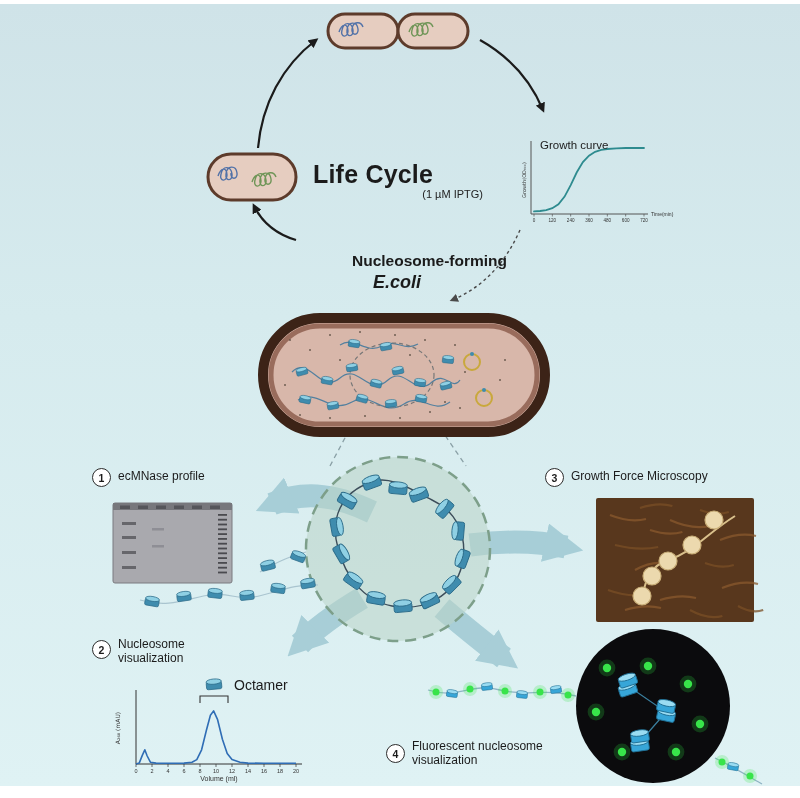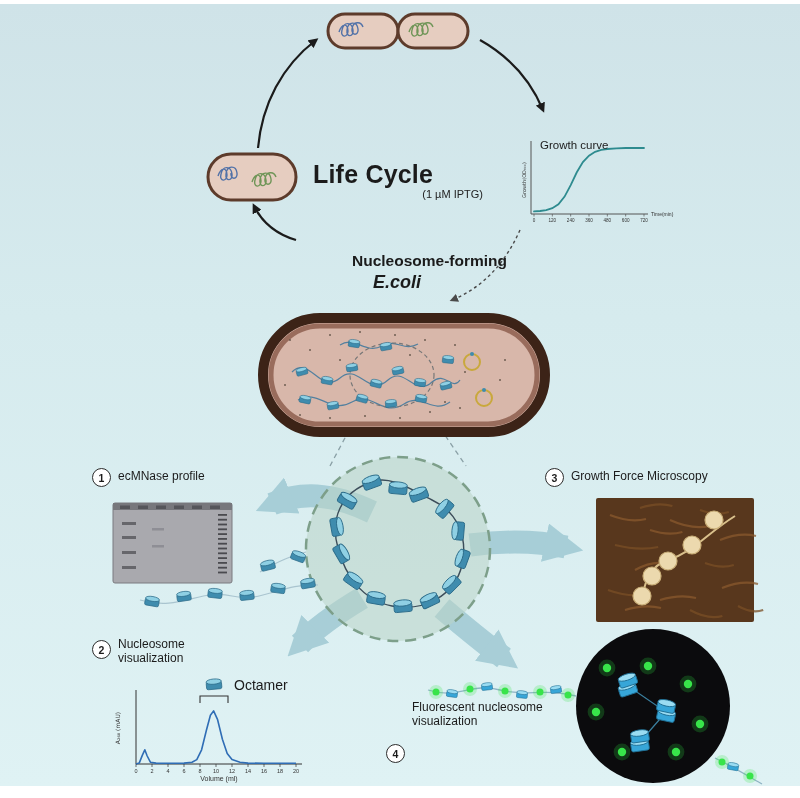--- a/index.html
+++ b/index.html
@@ -490,16 +490,16 @@
   <div class="badge" style="left:92px;top:468px">1</div>
   <div class="lbl step" style="left:118px;top:470px">ecMNase profile</div>
 
   <div class="badge" style="left:92px;top:640px">2</div>
   <div class="lbl step" style="left:118px;top:638px;width:82px">Nucleosome visualization</div>
 
   <div class="badge" style="left:545px;top:468px">3</div>
   <div class="lbl step" style="left:571px;top:470px">Growth Force Microscopy</div>
 
   <div class="badge" style="left:386px;top:744px">4</div>
-  <div class="lbl step" style="left:412px;top:701px;width:150px">Fluorescent nucleosome visualization</div>
+  <div class="lbl step" style="left:412px;top:740px;width:150px">Fluorescent nucleosome visualization</div>
 
   <div class="lbl octamer" style="left:234px;top:677px">Octamer</div>
 </div>
 
 </body></html>

